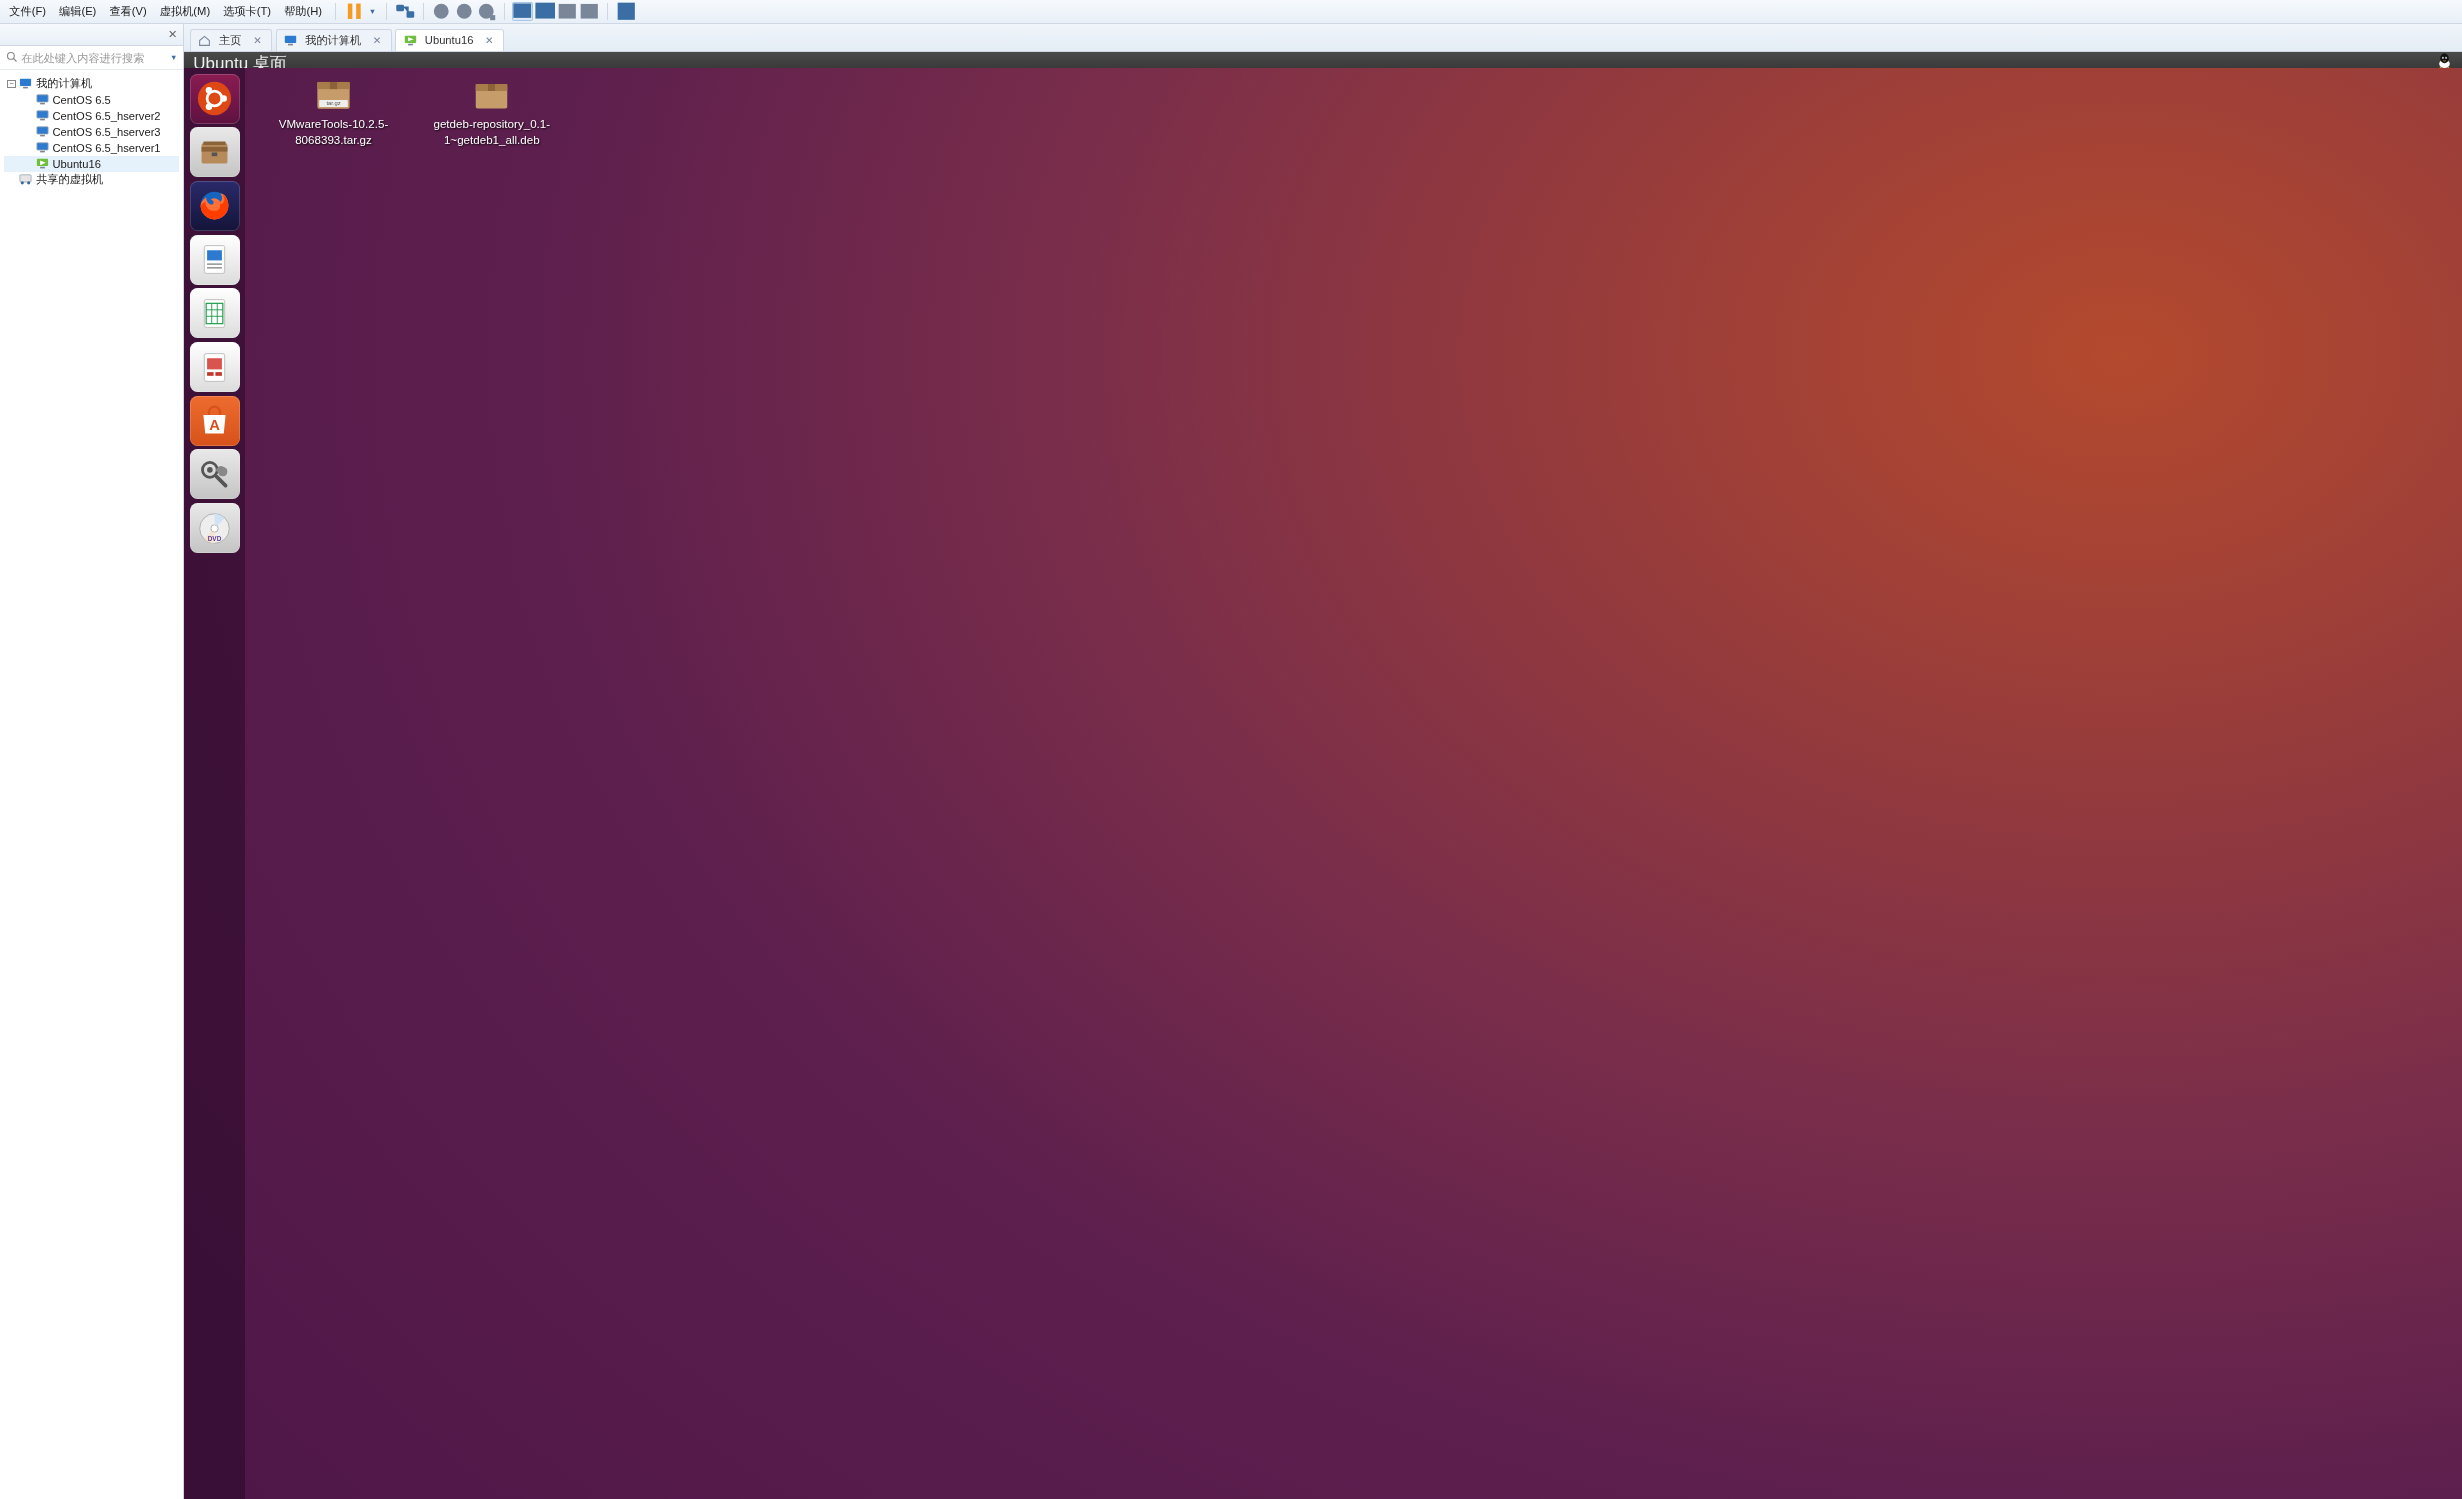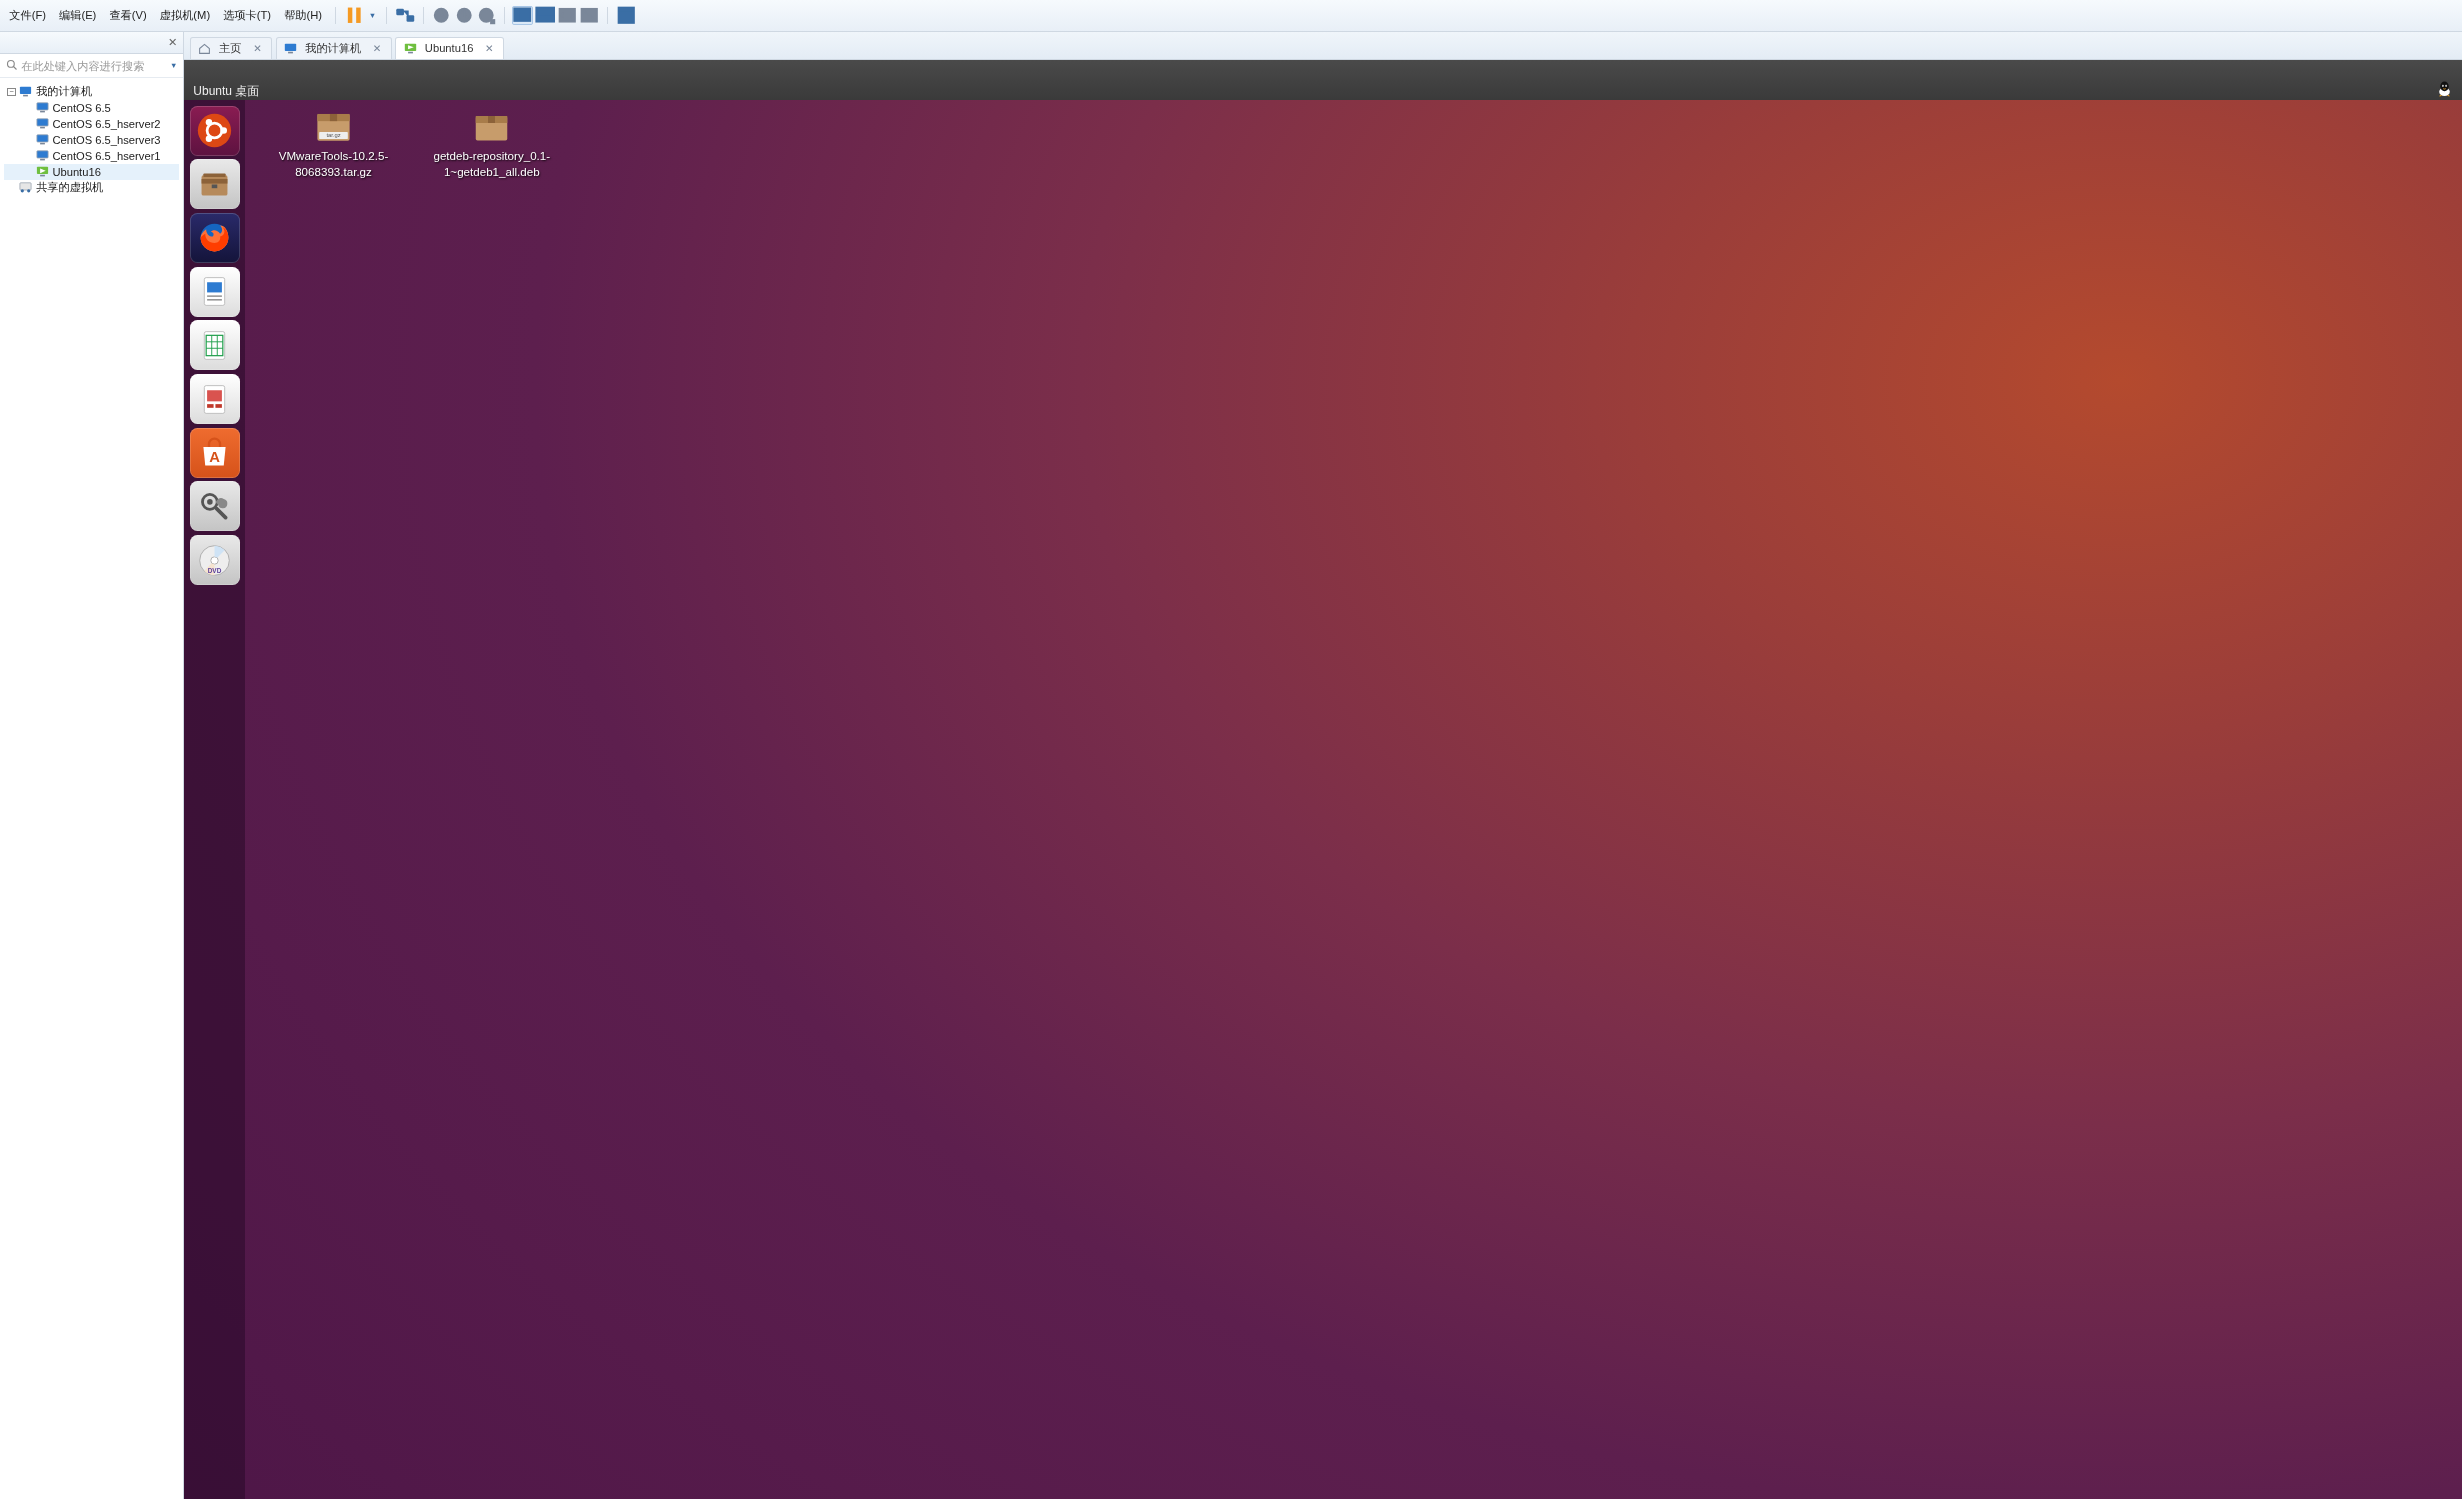--- a/index.html
+++ b/index.html
@@ -1,21 +1,21 @@
 <!DOCTYPE html>
 <html style="font-size:15px"><head>
 <meta charset="utf-8">
 <style>
 * { box-sizing: border-box; margin: 0; padding: 0; font-family: "Microsoft YaHei", "Segoe UI", sans-serif; }
 html, body { width: 100%; height: 100%; overflow: hidden; }
 body { display: flex; flex-direction: column; background: #fff; font-size: 11.2px; }
 
 
 .vmw-menubar {
-  height: 32px;
+  height: 24px;
   background: linear-gradient(#f6fafd, #e8eff7);
   border-bottom: 0.9px solid #cfd8e2;
   display: flex; align-items: center; padding: 0 3.7px; gap: 1.9px;
   color: #222;
 }
 .vmw-menubar .menu-item { padding: 1.9px 5.6px; cursor: default; }
 .vmw-menubar .sep { width: 0.9px; height: 17px; background: #cfd8e2; margin: 0 5.6px; }
 .tb-btn {
   width: 20.5px; height: 18.6px; display: flex; align-items: center; justify-content: center;
   border-radius: 1.9px; cursor: default;
@@ -72,23 +72,23 @@
   background: #eef3f9; border:0.9px solid #cfd8e2; border-bottom:none;
   border-radius: 2.8px 2.8px 0 0; color:#333; cursor: default;
 }
 .tab .tclose { color:#7a8799; font-size:10.2px; margin-left:3.7px; }
 .tab.active { background:#fff; }
 .tab svg{ width:13px; height:13px; }
 
 
 .vm-view { flex:1; background:#222; display:flex; flex-direction:column; }
 .vm-titlebar {
-  height: 40px; background: linear-gradient(#4a4a4a,#3a3a3a);
-  color:#eee; display:flex; align-items:flex-end; justify-content:space-between;
-  padding:0 9.3px; font-size:12px; font-weight:500;
+  height: 16px; background: linear-gradient(#4a4a4a,#3a3a3a);
+  color:#eee; display:flex; align-items:flex-start; justify-content:space-between;
+  padding:0 9.3px; font-size:17px; font-weight:500;
 }
 .tux { width:17px; height:17px; }
 
 
 .ubuntu-desktop {
   flex:1; position:relative; overflow:hidden;
   background:
     radial-gradient(ellipse 120% 140% at 85% 20%, #b44a2e 0%, #9a3d3a 18%, #7b2e4a 38%, #5d1f4e 58%, #4a1446 100%);
 }
 .unity-launcher {

